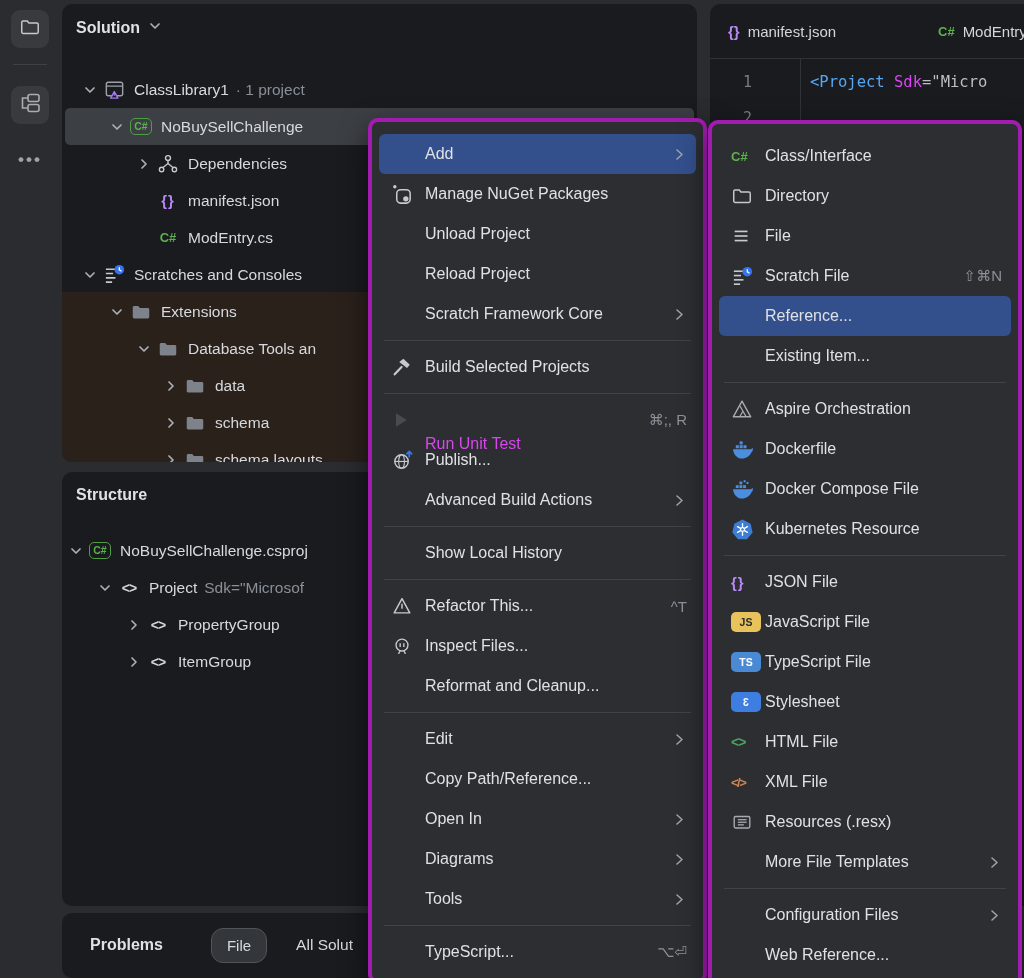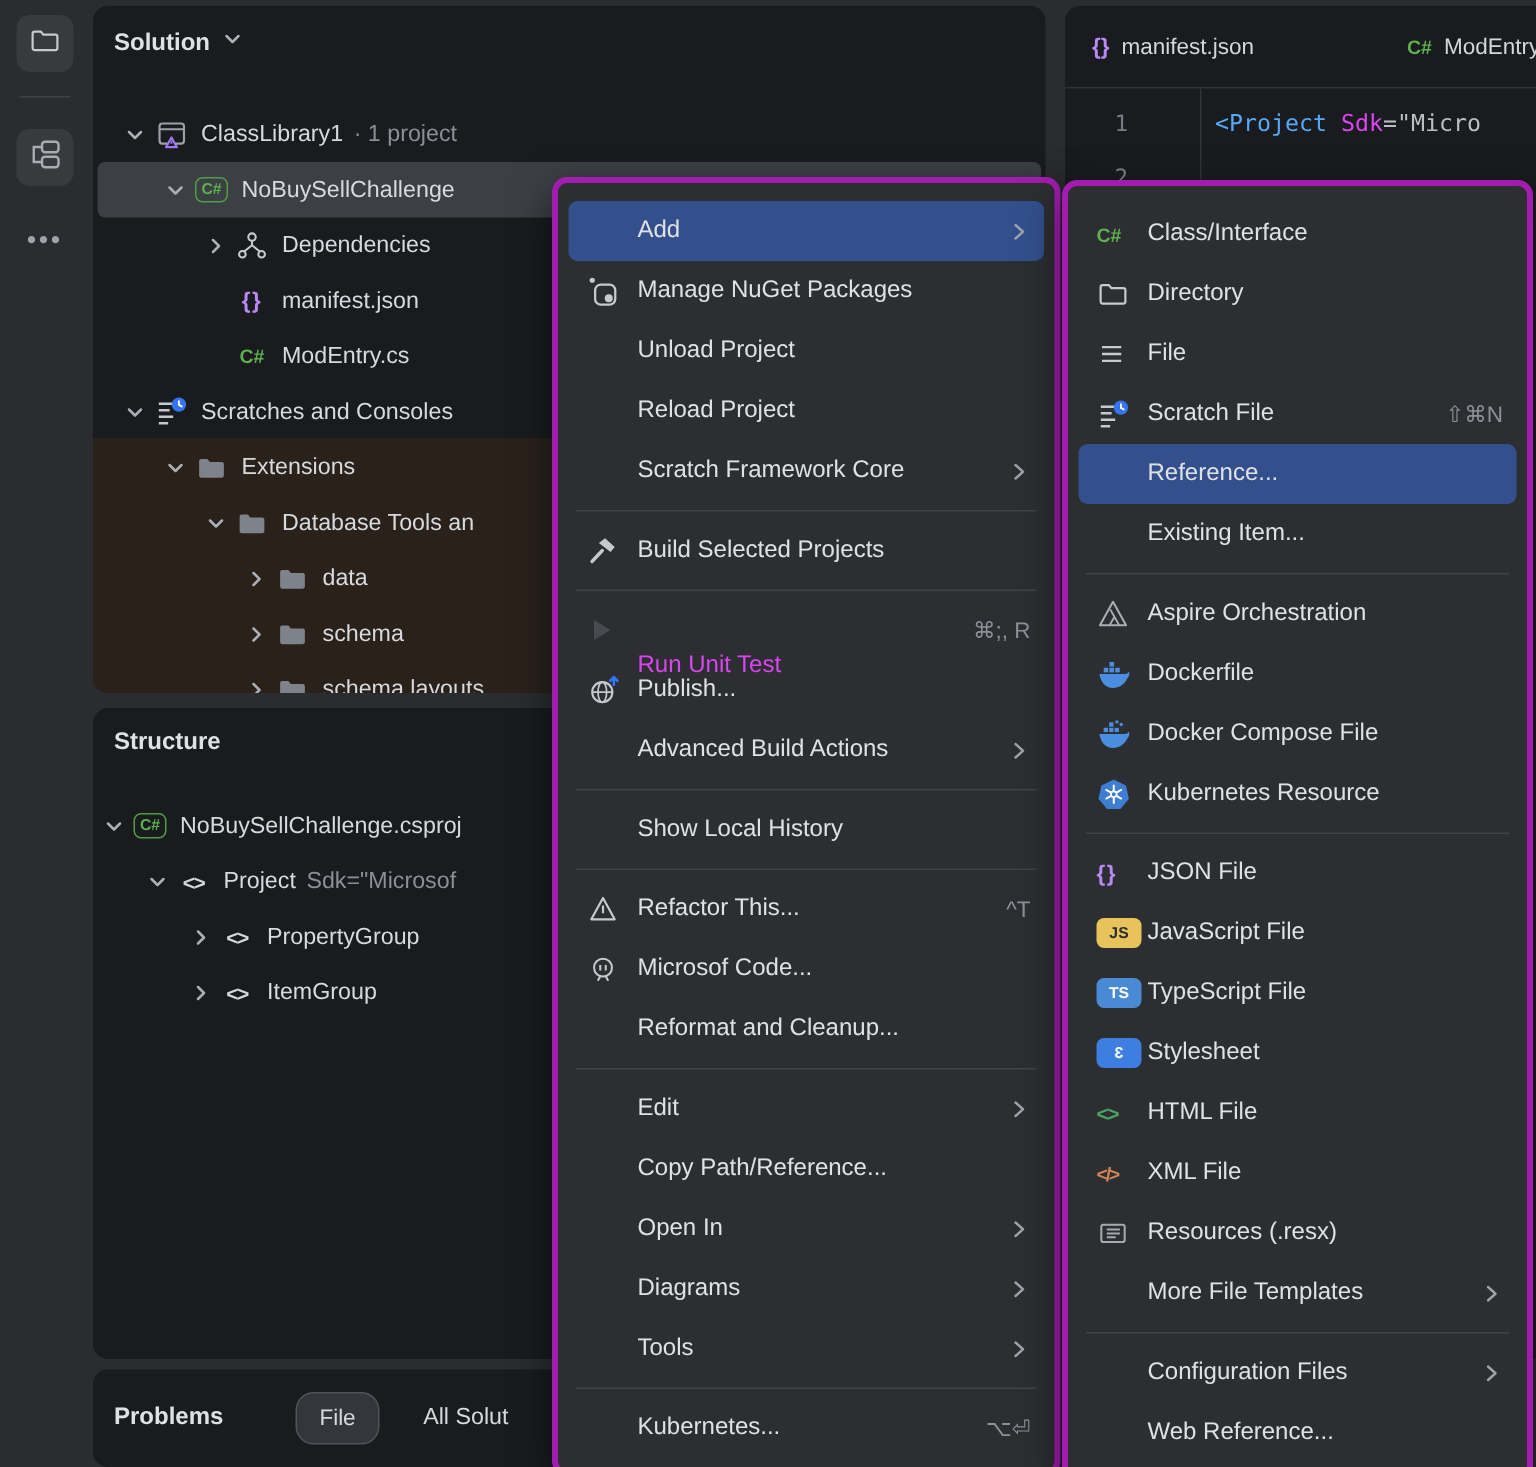--- a/index.html
+++ b/index.html
@@ -31,21 +31,21 @@
   .tree-row{height:37px;display:flex;align-items:center;margin:0 3px;border-radius:5px;
     font-size:15.5px;color:#D6D9DE;white-space:nowrap;overflow:hidden;}
   .tree-row.selected{background:#3C3F44;}
   .chev{width:20px;height:20px;flex:0 0 20px;display:flex;align-items:center;justify-content:center;}
   .t-icon{width:28px;height:24px;flex:0 0 28px;display:flex;align-items:center;justify-content:center;}
   .t-label{margin-left:6px;}
   .t-suffix{margin-left:7px;color:#8A8F98;}
   .scratch-bg{position:absolute;left:0;right:0;top:288px;bottom:0;background:#2A211B;
     border-radius:0 0 10px 10px;z-index:0;}
   
-  .problems-row{position:absolute;left:14px;top:10px;display:flex;align-items:center;height:44px;}
+  .problems-row{position:absolute;left:28px;top:10px;display:flex;align-items:center;height:44px;}
   .chip{border:1px solid #505358;background:#33363A;border-radius:12px;padding:8px 15px;
     font-size:15px;color:#D6D9DE;margin-left:48px;}
   .chip-plain{margin-left:29px;font-size:15.5px;color:#D6D9DE;}
   
   .tabbar{position:absolute;left:0;top:0;right:0;height:54px;border-bottom:1px solid #2F3237;}
   .tab{position:absolute;top:0;height:54px;display:flex;align-items:center;gap:8px;
     font-size:15px;color:#D3D6DB;white-space:nowrap;}
   .tab .ficon{font-weight:bold;}
   .editor-body{position:absolute;left:0;top:55px;right:0;bottom:0;}
   .gutter{position:absolute;left:0;top:0;width:90px;bottom:0;border-right:1px solid #2F3237;}
@@ -436,21 +436,21 @@
     </div>
     <div class="menu-item">
       <span class="mi-icon">
         <svg width="22" height="22" viewBox="0 0 24 24" fill="none">
           <circle cx="12" cy="11" r="6.5" stroke="#C6C9CE" stroke-width="1.5"></circle>
           <line x1="10" y1="9" x2="10" y2="13" stroke="#C6C9CE" stroke-width="1.5"></line>
           <line x1="14" y1="9" x2="14" y2="13" stroke="#C6C9CE" stroke-width="1.5"></line>
           <path d="M8.5 20 l1.5-2.8 M15.5 20 l-1.5-2.8" stroke="#C6C9CE" stroke-width="1.5" stroke-linecap="round"></path>
         </svg>
       </span>
-      <span class="mi-label">Microsof Code...</span>
+      <span class="mi-label">Inspect Files...</span>
       <span class="mi-right"></span>
     </div>
     <div class="menu-item">
       <span class="mi-icon"></span>
       <span class="mi-label">Reformat and Cleanup...</span>
       <span class="mi-right"></span>
     </div>
     <div class="menu-sep"></div>
     <div class="menu-item">
       <span class="mi-icon"></span>
@@ -489,21 +489,21 @@
       <span class="mi-label">Tools</span>
       <span class="mi-right">
         <svg width="15" height="15" viewBox="0 0 15 15">
           <polyline points="5,3 10,7.5 5,12" stroke="#9DA2AB" stroke-width="1.6" fill="none" stroke-linecap="round" stroke-linejoin="round"></polyline>
         </svg>
       </span>
     </div>
     <div class="menu-sep"></div>
     <div class="menu-item">
       <span class="mi-icon"></span>
-      <span class="mi-label">Kubernetes...</span>
+      <span class="mi-label">TypeScript...</span>
       <span class="mi-right">⌥⏎</span>
     </div>
   </div>
 <div class="menu" id="add-submenu">
     <div class="menu-item">
       <span class="mi-icon">
         <span style="color:#5CB24C;font-size:13px;font-weight:bold">C#</span>
       </span>
       <span class="mi-label">Class/Interface</span>
       <span class="mi-right"></span>

